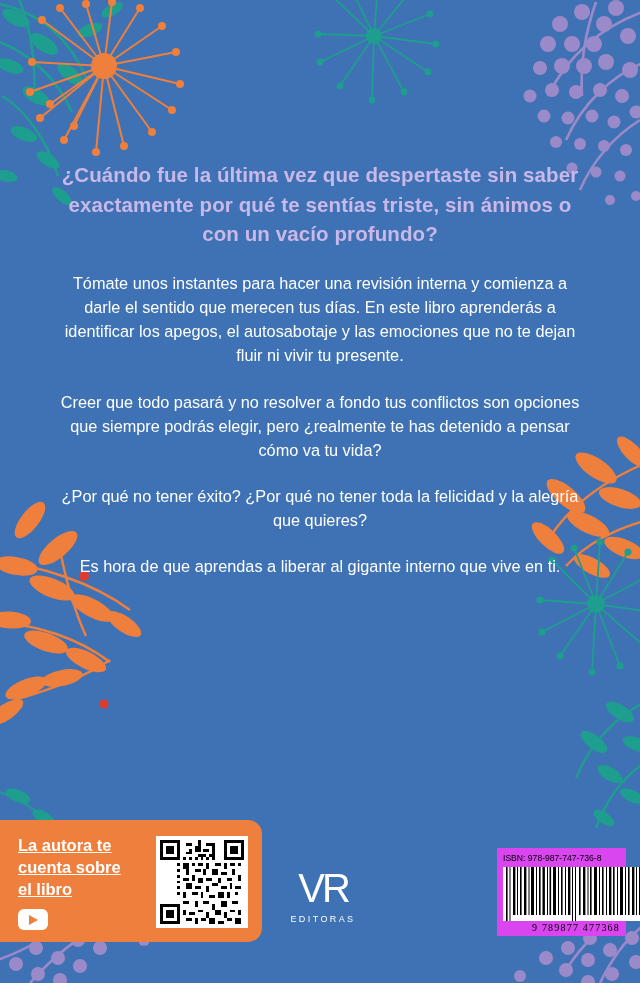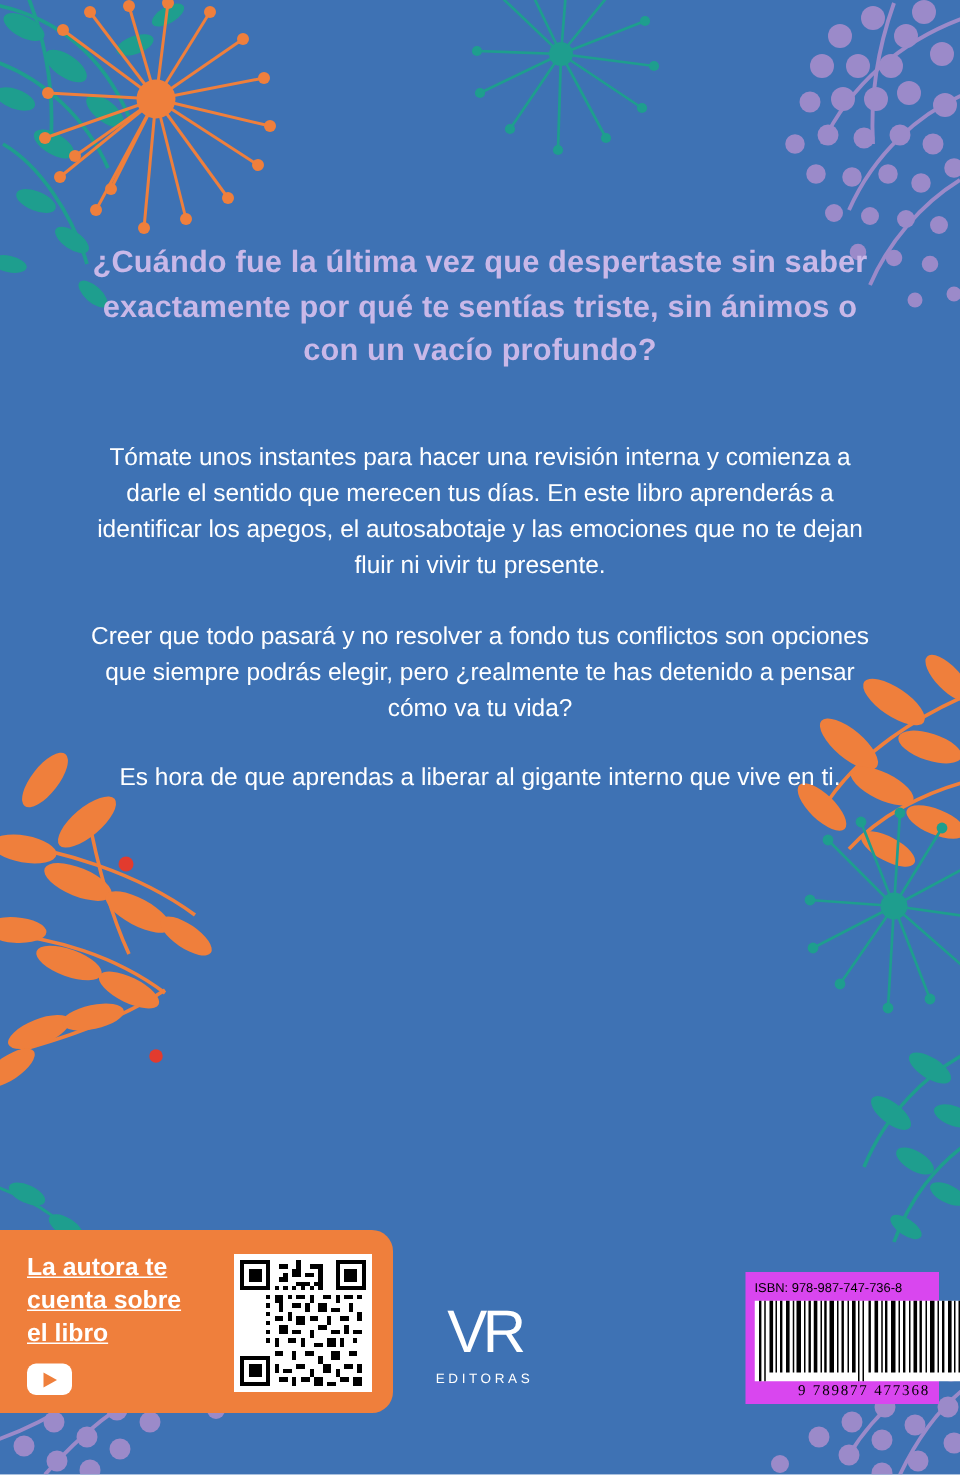--- a/index.html
+++ b/index.html
@@ -32,21 +32,21 @@
     left: 60px;
     top: 160px;
     width: 520px;
     text-align: center;
   }
   .headline {
     font-size: 20.5px;
     line-height: 1.45;
     font-weight: bold;
     color: #c9b8e8;
-    margin: 0 0 44px 0;
+    margin: 0 0 22px 0;
     letter-spacing: 0.1px;
   }
   .para {
     font-size: 16.3px;
     line-height: 1.48;
     color: #ffffff;
     margin: 0 0 22px 0;
   }
   .para.last {
     margin-bottom: 4px;
@@ -430,20 +430,21 @@
     <g fill="#1e9e8e">
       <ellipse cx="18" cy="796" rx="13" ry="6" transform="rotate(24 18 796)"></ellipse>
       <ellipse cx="44" cy="818" rx="13" ry="6" transform="rotate(32 44 818)"></ellipse>
     </g>
   </svg>
 
   <div class="copy">
     <p class="headline">¿Cuándo fue la última vez que despertaste sin saber exactamente por qué te sentías triste, sin ánimos o con un vacío profundo?</p>
     <p class="para">Tómate unos instantes para hacer una revisión interna y comienza a darle el sentido que merecen tus días. En este libro aprenderás a identificar los apegos, el autosabotaje y las emociones que no te dejan fluir ni vivir tu presente.</p>
     <p class="para">Creer que todo pasará y no resolver a fondo tus conflictos son opciones que siempre podrás elegir, pero ¿realmente te has detenido a pensar cómo va tu vida?</p>
+    <p class="para">¿Por qué no tener éxito? ¿Por qué no tener toda la felicidad y la alegría que quieres?</p>
     <p class="para last">Es hora de que aprendas a liberar al gigante interno que vive en ti.</p>
   </div>
 
   <div class="author-box">
     <div class="author-text">La autora te cuenta sobre el libro</div>
     <div class="yt-badge"></div>
     <div class="qr">
       <svg viewBox="0 0 29 29" width="84" height="84" shape-rendering="crispEdges" xmlns="http://www.w3.org/2000/svg">
         <rect width="29" height="29" fill="#ffffff"></rect>
         <g fill="#000000">

